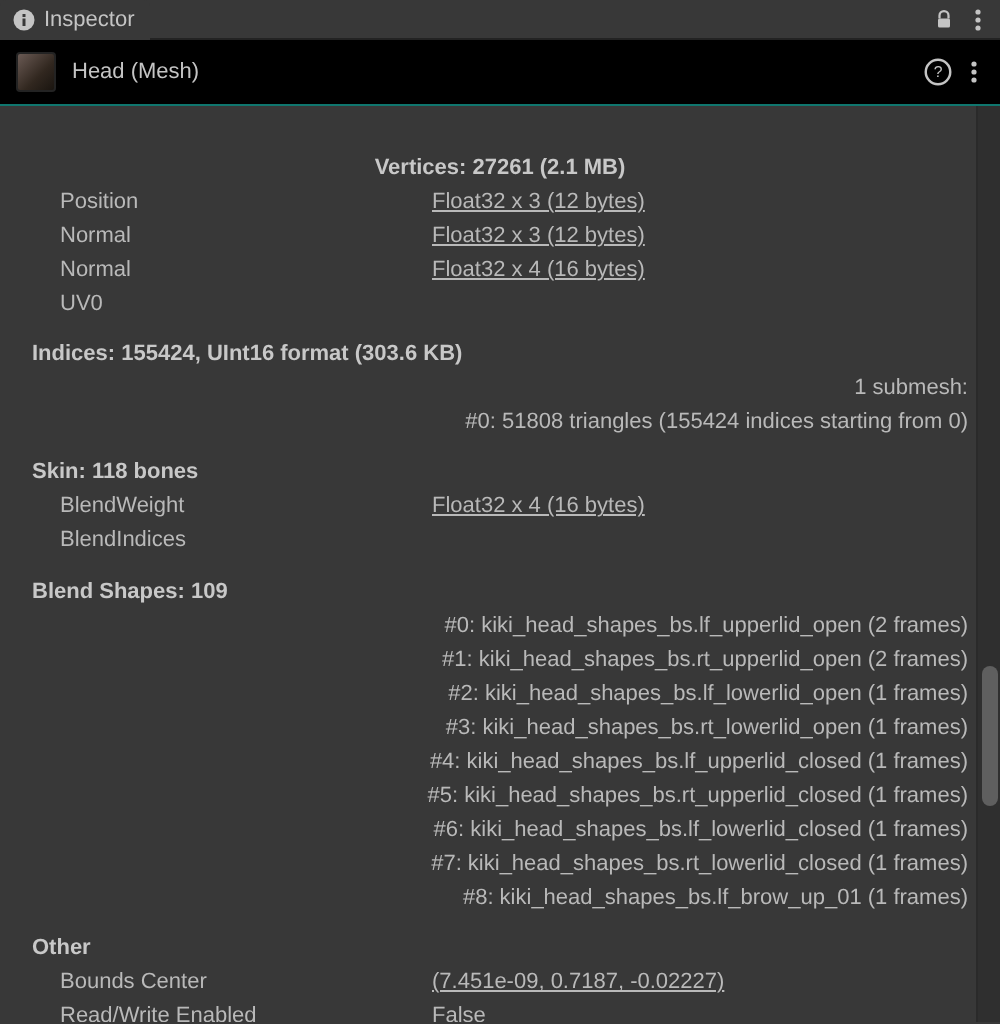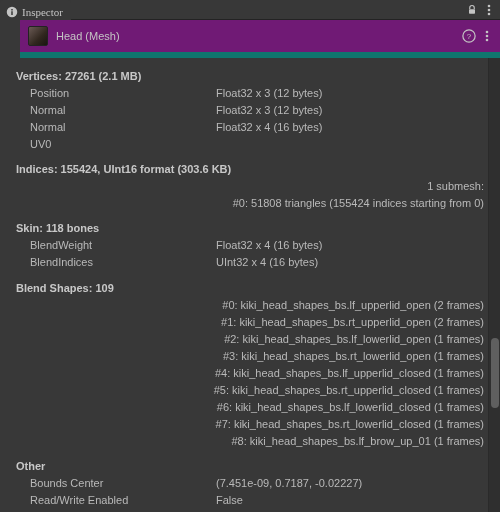--- a/index.html
+++ b/index.html
@@ -14,41 +14,39 @@
   }
   .tab-bar {
     display: flex;
     align-items: center;
     height: 20px;
     background: #383838;
     border-bottom: 1px solid #232323;
   }
   .tab {
     display: flex;
-    align-items: flex-end;
+    align-items: center;
     gap: 4px;
     background: #383838;
     padding: 2px 8px 2px 6px;
     height: 20px;
     color: #c4c4c4;
     border-top-left-radius: 3px;
     border-top-right-radius: 3px;
-    font-family: Liberation Serif, serif;
   }
   .tab-spacer { flex: 1; }
   .tab-icons { display: flex; gap: 6px; padding-right: 6px; align-items: center; color: #c4c4c4; }
   .icon-svg { display: block; }
   .header {
     display: flex;
     align-items: center;
     gap: 8px;
-    background: #701a75;
+    background: #000000;
     padding: 6px 8px;
-    border-bottom: 6px solid #0f766e;
-    margin-left: 20px;
+    border-bottom: 1px solid #0f766e;
   }
   .thumb {
     width: 20px; height: 20px;
     background: linear-gradient(135deg,#6a5a54 0%, #31271f 60%, #1a1510 100%);
     border: 1px solid #232323;
     border-radius: 2px;
   }
   .header-title { flex: 1; color: #c4c4c4; }
   .header-icons { display: flex; gap: 6px; align-items: center; }
   .content-wrap {
@@ -77,31 +75,32 @@
     width: 8px;
     height: 70px;
     background: #5f5f5f;
     border-radius: 4px;
   }
   .section-head {
     font-weight: 600;
     color: #c8c8c8;
     margin-top: 8px;
   }
-  .section-head.first { margin-top: 0; }
+  .section-head.first { margin-top: 13px; text-align: center; }
   .row {
     display: flex;
   }
   .row .label {
     padding-left: 14px;
     width: 200px;
     color: #b9b9b9;
   }
   .row .value {
     color: #b9b9b9;
+    text-decoration: underline;
   }
   .indented {
     padding-left: 14px;
     color: #b9b9b9;
     text-align: right;
   }
 </style>
 </head>
 <body>
 
@@ -168,21 +167,20 @@
     <div class="indented">1 submesh:</div>
     <div class="indented">#0: 51808 triangles (155424 indices starting from 0)</div>
 
     <div class="section-head">Skin: 118 bones</div>
     <div class="row">
         <div class="label">BlendWeight</div>
         <div class="value">Float32 x 4 (16 bytes)</div>
       </div>
     <div class="row">
         <div class="label">BlendIndices</div>
-        <div class="value">UInt32 x 4 (16 bytes)</div>
       </div>
 
     <div class="section-head">Blend Shapes: 109</div>
     <div class="indented">#0: kiki_head_shapes_bs.lf_upperlid_open (2 frames)</div>
     <div class="indented">#1: kiki_head_shapes_bs.rt_upperlid_open (2 frames)</div>
     <div class="indented">#2: kiki_head_shapes_bs.lf_lowerlid_open (1 frames)</div>
     <div class="indented">#3: kiki_head_shapes_bs.rt_lowerlid_open (1 frames)</div>
     <div class="indented">#4: kiki_head_shapes_bs.lf_upperlid_closed (1 frames)</div>
     <div class="indented">#5: kiki_head_shapes_bs.rt_upperlid_closed (1 frames)</div>
     <div class="indented">#6: kiki_head_shapes_bs.lf_lowerlid_closed (1 frames)</div>

